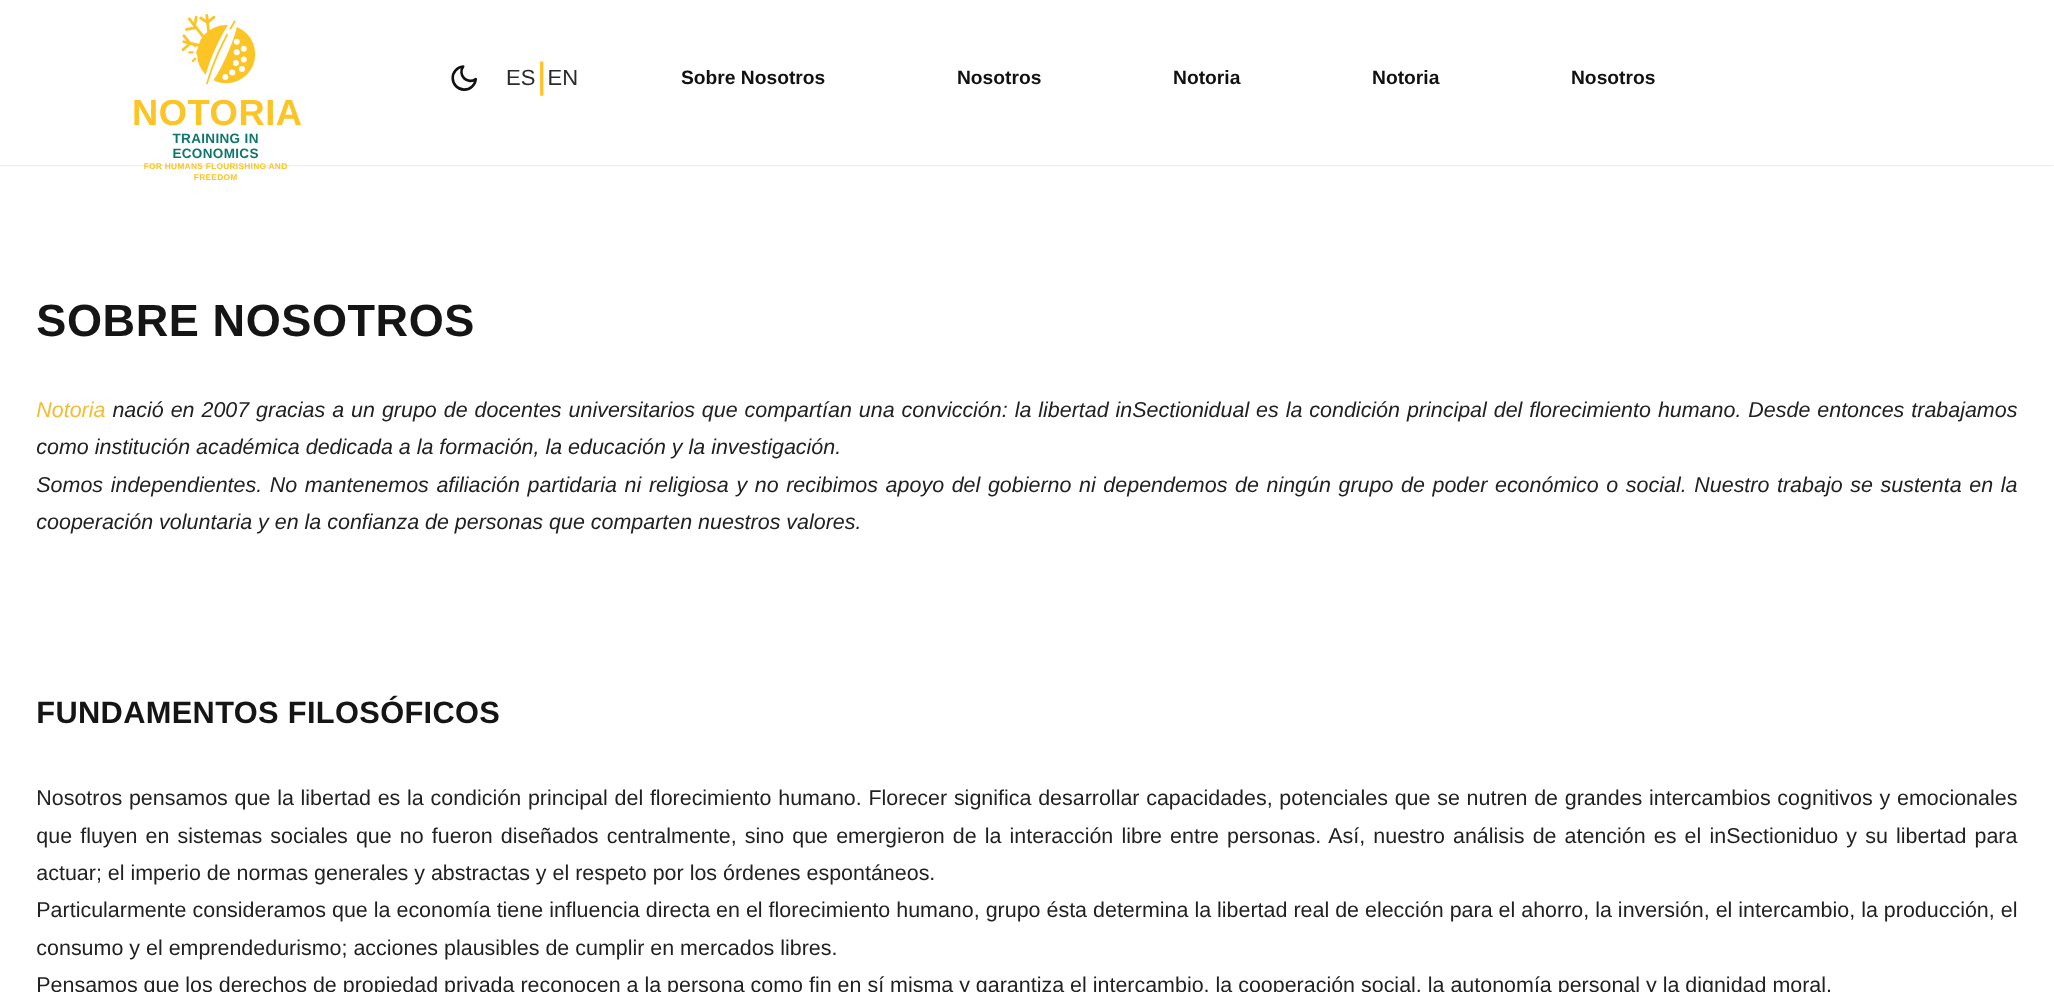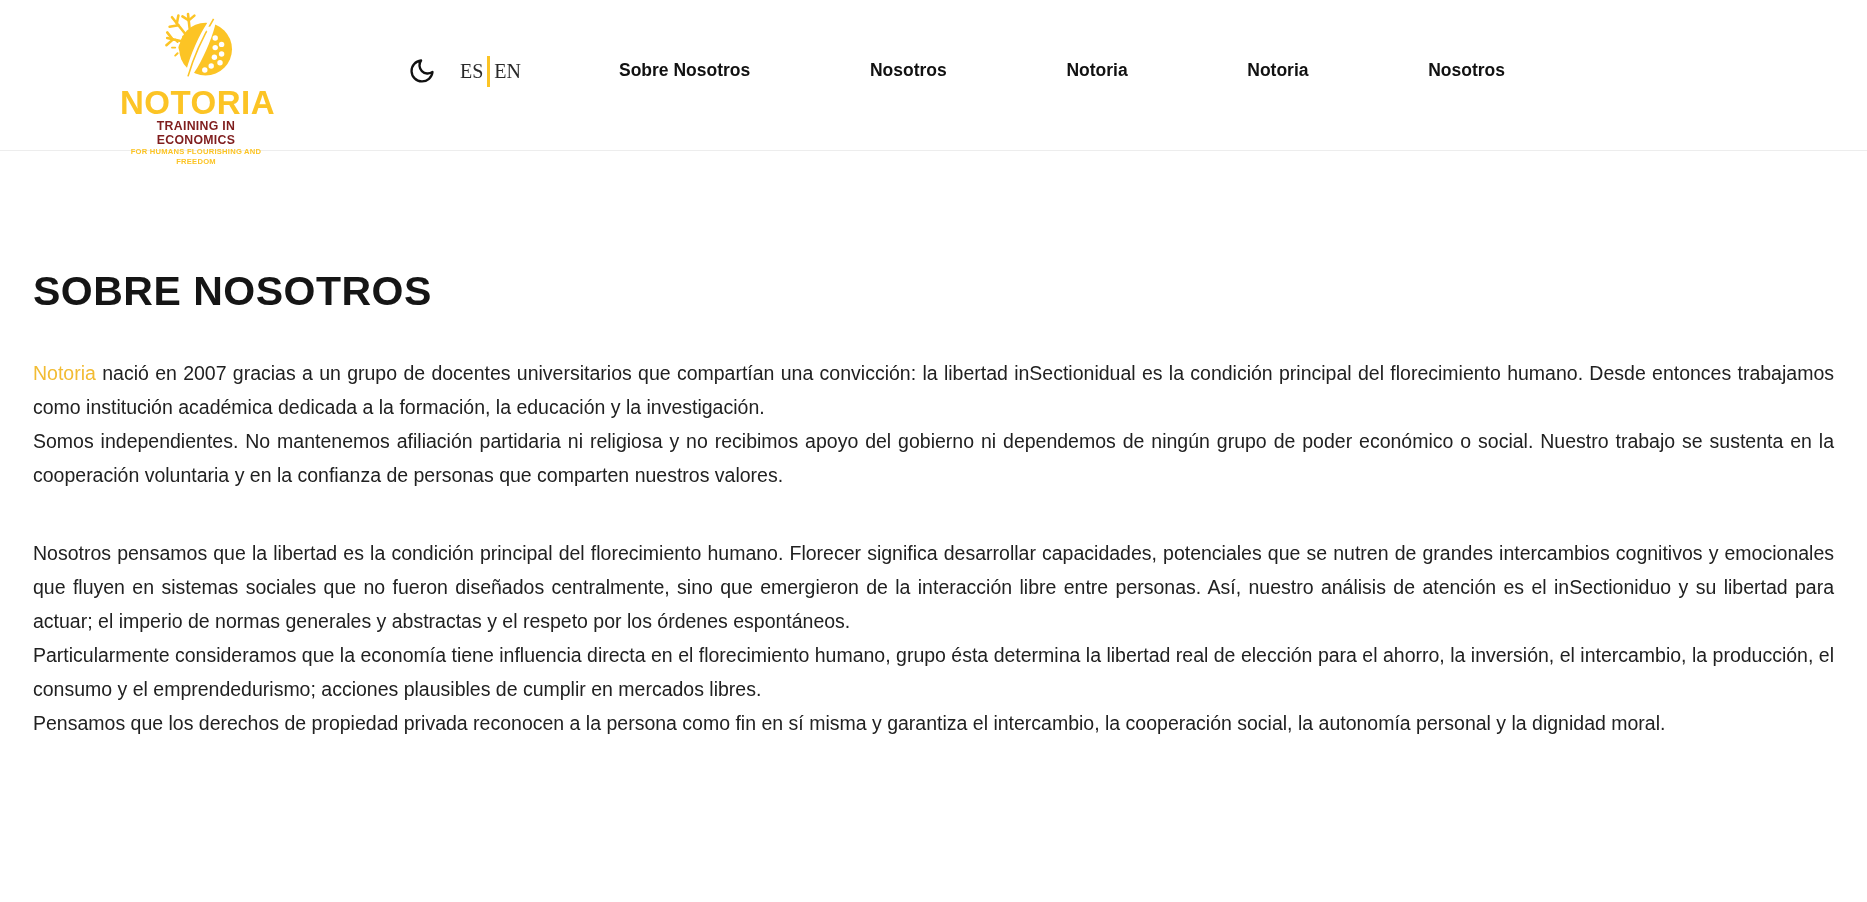--- a/index.html
+++ b/index.html
@@ -33,21 +33,21 @@
     font-weight: 800;
     letter-spacing: 0.5px;
     color: #FCC425;
     line-height: 33px;
   }
   .logo-tag1 {
     display: block;
     font-size: 12.3px;
     font-weight: 800;
     letter-spacing: 0.3px;
-    color: #7f1d1d;
+    color: #0f766e;
     line-height: 14px;
   }
   .logo-tag2 {
     display: block;
     font-size: 7.6px;
     font-weight: 700;
     letter-spacing: 0.25px;
     color: #FCC425;
     line-height: 10px;
   }
@@ -66,21 +66,21 @@
     left: 456px; top: 56px;
     display: flex;
     align-items: center;
     height: 31px;
     font-size: 20px;
     color: #2a2a2a;
   }
   .lang-btn {
     background: none; border: none;
     font-size: 20px;
-    font-family: Liberation Serif, serif;
+    font-family: Liberation Sans, sans-serif;
     color: #2a2a2a;
     cursor: pointer;
     padding: 0 4px;
   }
   .lang-divider {
     width: 3px;
     height: 31px;
     background: #FCC425;
   }
 
@@ -112,20 +112,21 @@
     letter-spacing: 0.5px;
     color: #151515;
     line-height: 48px;
   }
   .intro-block {
     margin-top: 41px;
     font-size: 19.5px;
     line-height: 34px;
     text-align: justify;
     color: #212121;
+    font-style: italic;
   }
   .brand-word { color: #F2BC33; }
   .section-title {
     margin-top: 139px;
     font-size: 28px;
     font-weight: 800;
     letter-spacing: 0.3px;
     color: #151515;
     line-height: 34px;
   }
@@ -219,20 +220,21 @@
 
 <main class="page-main">
 
   <h1 class="page-title">SOBRE NOSOTROS</h1>
 
   <div class="intro-block">
     <p><span class="brand-word">Notoria</span><span> nació en 2007 gracias a un grupo de docentes universitarios que compartían una convicción: la libertad inSectionidual es la condición principal del florecimiento humano. Desde entonces trabajamos como institución académica dedicada a la formación, la educación y la investigación.</span></p>
     <p>Somos independientes. No mantenemos afiliación partidaria ni religiosa y no recibimos apoyo del gobierno ni dependemos de ningún grupo de poder económico o social. Nuestro trabajo se sustenta en la cooperación voluntaria y en la confianza de personas que comparten nuestros valores.</p>
   </div>
 
+  <h2 class="section-title">FUNDAMENTOS FILOSÓFICOS</h2>
 
   <div class="section-block">
     <p>Nosotros pensamos que la libertad es la condición principal del florecimiento humano. Florecer significa desarrollar capacidades, potenciales que se nutren de grandes intercambios cognitivos y emocionales que fluyen en sistemas sociales que no fueron diseñados centralmente, sino que emergieron de la interacción libre entre personas. Así, nuestro análisis de atención es el inSectioniduo y su libertad para actuar; el imperio de normas generales y abstractas y el respeto por los órdenes espontáneos.</p>
     <p>Particularmente consideramos que la economía tiene influencia directa en el florecimiento humano, grupo ésta determina la libertad real de elección para el ahorro, la inversión, el intercambio, la producción, el consumo y el emprendedurismo; acciones plausibles de cumplir en mercados libres.</p>
     <p>Pensamos que los derechos de propiedad privada reconocen a la persona como fin en sí misma y garantiza el intercambio, la cooperación social, la autonomía personal y la dignidad moral.</p>
   </div>
 
 </main>
 
 </body></html>

